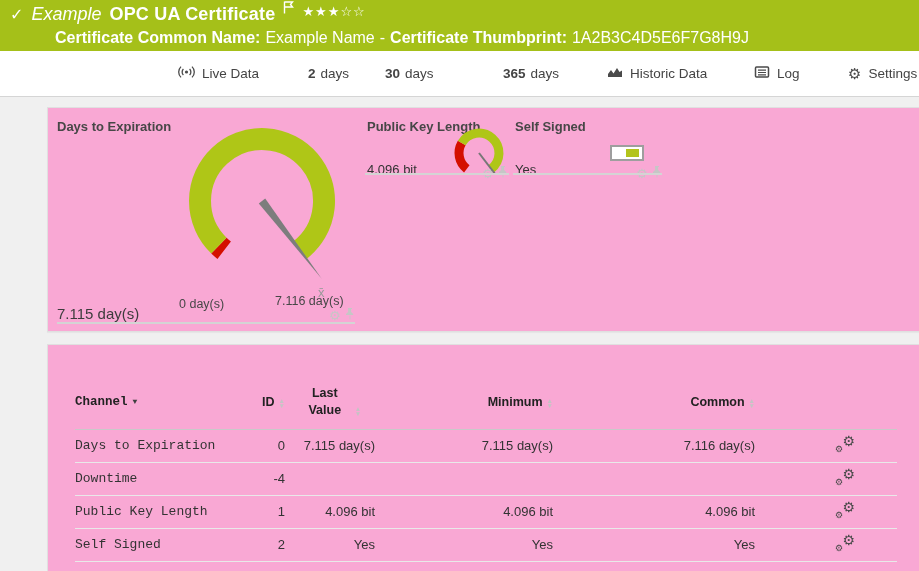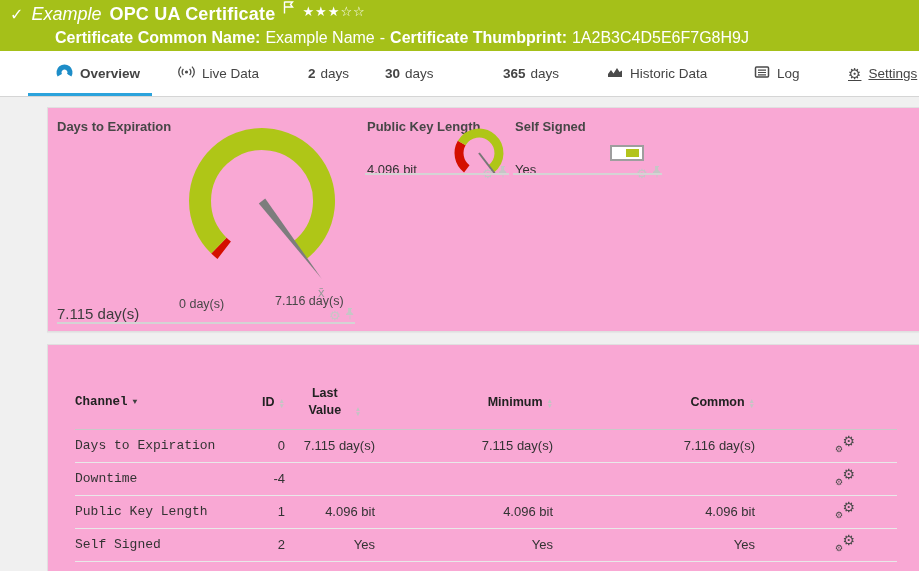--- a/index.html
+++ b/index.html
@@ -23,21 +23,21 @@
   .tab { position:absolute; top:0; height:45px; display:flex; align-items:center; gap:7px; font-size:13.5px; color:#444; cursor:pointer; }
   .tab .num { font-weight:bold; margin-right:-2px; }
   .tab.active::after { content:""; position:absolute; left:-28px; bottom:0; width:124px; height:3px; background:#2ba3dc; }
   #tab-overview { left:56px; font-weight:600; }
   #tab-livedata { left:178px; }
   #tab-2days    { left:308px; }
   #tab-30days   { left:385px; }
   #tab-365days  { left:503px; }
   #tab-historic { left:607px; }
   #tab-log      { left:754px; }
-  #tab-settings { left:848px;text-decoration:underline; }
+  #tab-settings { left:848px; }
   .gear-glyph::before { content:"⚙"; font-size:15px; color:#4a4a4a; line-height:1; }
 
   
   .panel { position:absolute; background:#f9a8d4; border:1px solid #e0e0e0; box-shadow:0 1px 1px rgba(0,0,0,.04);margin-left:16px; }
   #gauges-panel { left:31px; top:107px; width:888px; height:225px; }
   #table-panel  { left:31px; top:344px; width:888px; height:240px; }
 
   .section-title { position:absolute; font-size:13px; font-weight:700; color:#474747; }
   .metric-value { position:absolute; font-size:13px; color:#333; }
   .metric-value.big { font-size:15px; color:#3c3c3c; }
@@ -92,29 +92,20 @@
     <div class="sh-row2">
       <span class="lbl">Certificate Common Name:</span>
       <span>Example Name</span>
       <span>-</span>
       <span class="lbl">Certificate Thumbprint:</span>
       <span>1A2B3C4D5E6F7G8H9J</span>
     </div>
   </div>
 
   <div class="tabbar">
-    <div class="tab active" id="tab-overview">
-      <span>
-        <svg width="17" height="16" viewBox="0 0 17 16">
-          <path d="M3.74,11.25 A5.5,5.5 0 1 1 13.26,11.25" stroke="#1d8dc8" stroke-width="5" fill="none"></path>
-          <path d="M8.5,8.5 L13,13" stroke="#fff" stroke-width="1.6"></path>
-        </svg>
-      </span>
-      <span>Overview</span>
-    </div>
     <div class="tab" id="tab-livedata">
       <span>
         <svg width="17" height="16" viewBox="0 0 17 16">
           <circle cx="8.5" cy="8" r="1.6" fill="#4a4a4a"></circle>
           <path d="M5.4,5 A4.2,4.2 0 0 0 5.4,11 M11.6,5 A4.2,4.2 0 0 1 11.6,11" stroke="#4a4a4a" stroke-width="1.3" fill="none"></path>
           <path d="M3,2.6 A7.5,7.5 0 0 0 3,13.4 M14,2.6 A7.5,7.5 0 0 1 14,13.4" stroke="#4a4a4a" stroke-width="1.3" fill="none"></path>
         </svg>
       </span>
       <span>Live Data</span>
     </div>

